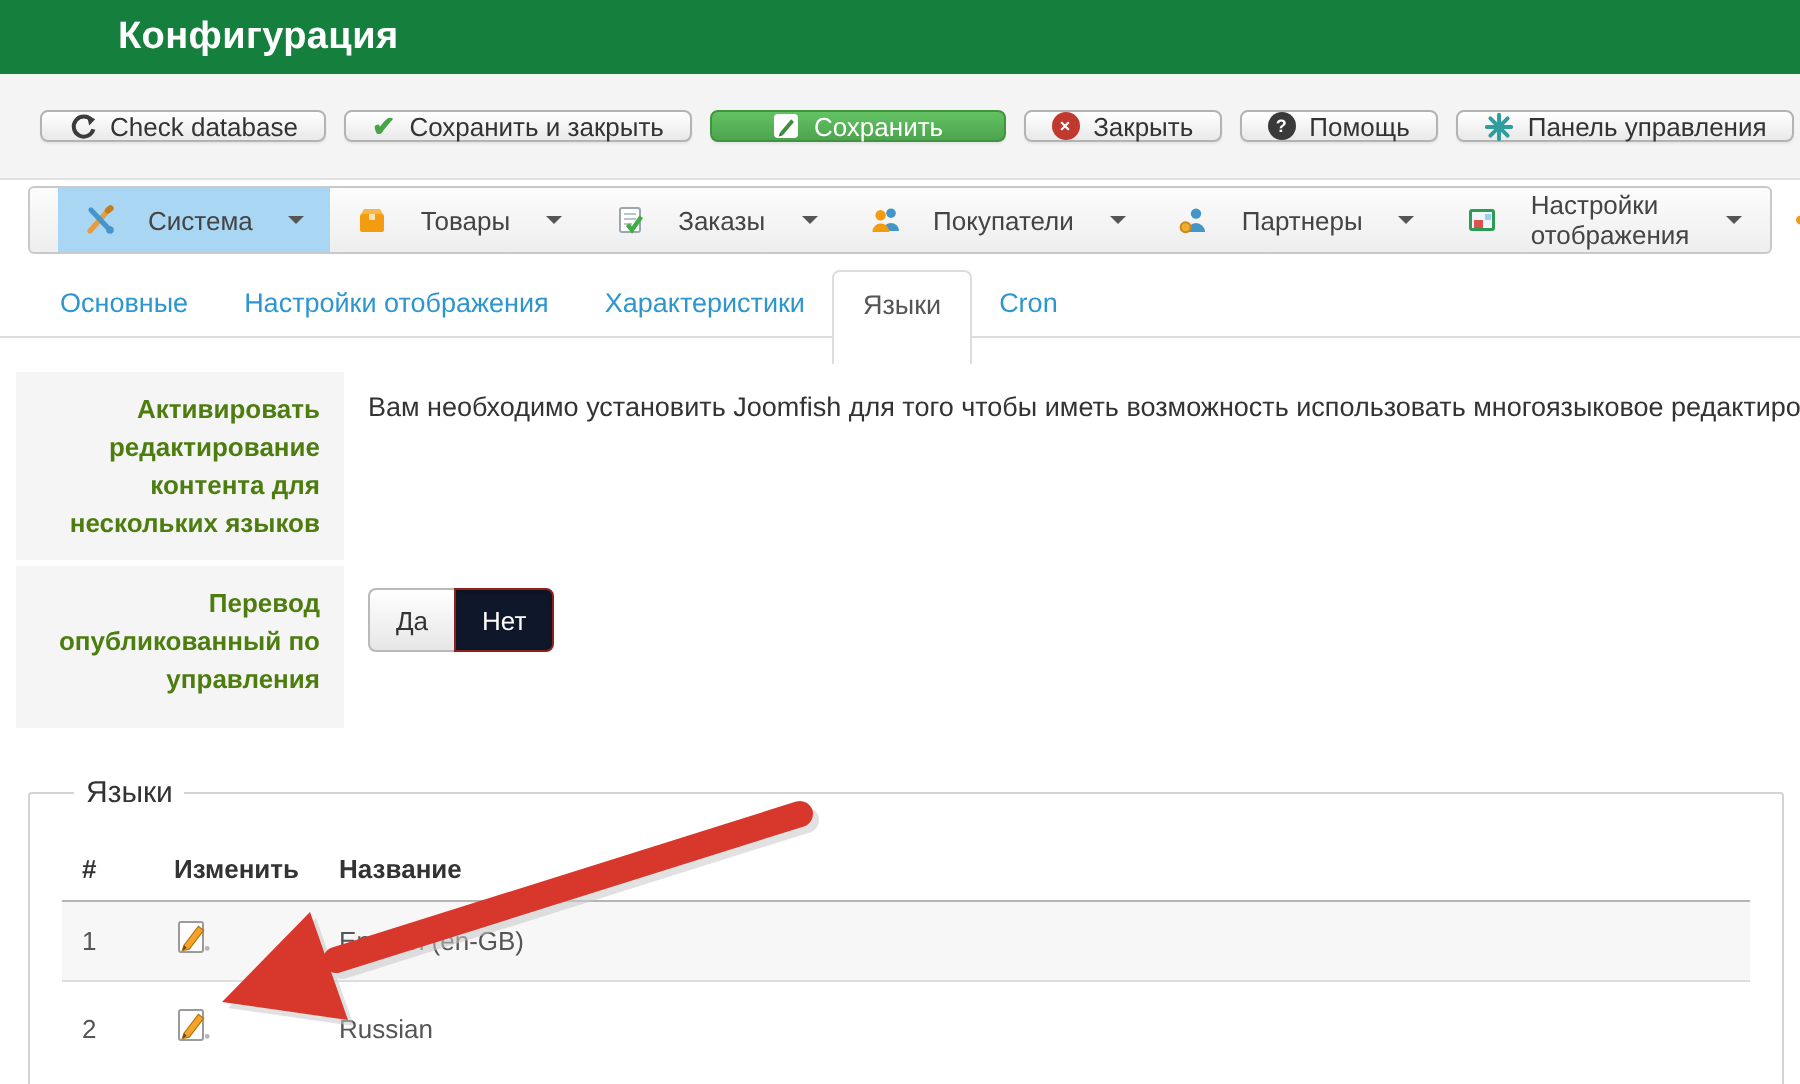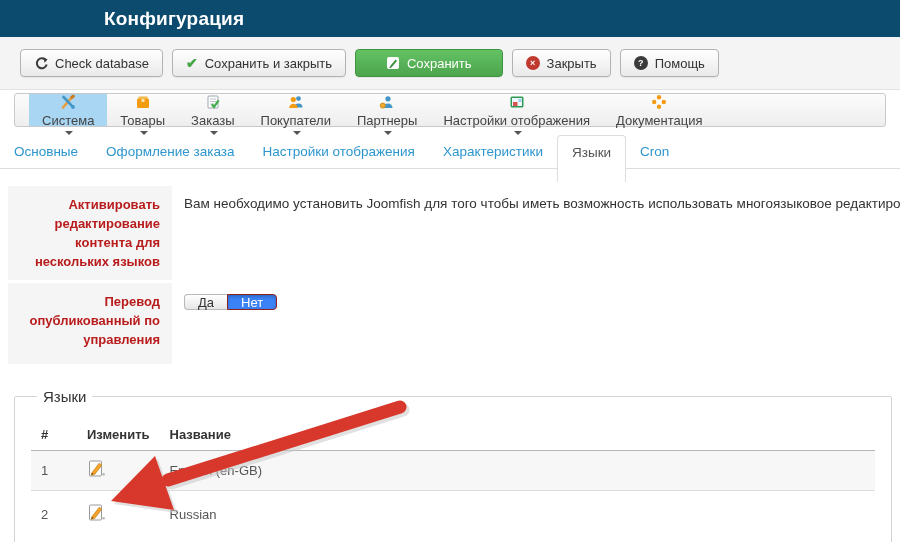--- a/index.html
+++ b/index.html
@@ -2,62 +2,62 @@
 <html><head>
 <meta charset="utf-8">
 <style>
   * { box-sizing: border-box; margin: 0; padding: 0; }
   html,body { width:900px; height:542px; }
   body {
     font-family: "Liberation Sans", sans-serif;
     background:#fff; overflow:hidden; position:relative;
   }
   
-  .topbar { height:37px; background:#0c4a6e; display:flex; align-items:center; padding-left:104px; }
+  .topbar { height:37px; background:#15803d; display:flex; align-items:center; padding-left:59px; }
   .topbar h1 { color:#fff; font-size:19px; font-weight:bold; letter-spacing:0.2px; }
   
   .toolbar { height:53px; background:#f4f4f4; border-bottom:1px solid #e2e2e2;
              display:flex; align-items:center; gap:9px; padding:0 0 0 20px; }
-  .tb-btn { display:inline-flex; align-items:center; gap:7px; height:28px; padding:0 13px;
+  .tb-btn { display:inline-flex; gap:7px; height:16px; padding:0 13px;
             background:linear-gradient(#ffffff,#e9e9e9); border:1px solid #b3b3b3; border-radius:4px;
             font-family:inherit; font-size:13px; color:#333; cursor:pointer;
             box-shadow:0 1px 1px rgba(0,0,0,.06); white-space:nowrap; }
   .tb-btn.primary { background:linear-gradient(#63c263,#4da44d); border-color:#3f943f; color:#fff; padding:0 30px; }
   .ico { display:inline-flex; align-items:center; justify-content:center; }
   .glyph-circle { width:14px; height:14px; border-radius:50%; color:#fff; font-size:9px; font-weight:bold;
                   display:inline-flex; align-items:center; justify-content:center; line-height:1; }
   .glyph-close { background:#c0392f; }
   .glyph-help  { background:#3a3a3a; }
   .glyph-check { color:#46a546; font-size:14px; font-weight:bold; }
   
   .menubar { margin:3px 14px 0 14px; height:34px; background:linear-gradient(#fcfcfc,#eeeeee);
              border:1px solid #c9c9c9; border-radius:3px; display:flex; align-items:stretch; padding-left:14px; }
-  .menu-item { display:flex; align-items:center; gap:3px; padding:0 13px; font-size:13px; color:#444; cursor:pointer;flex-direction:column; }
+  .menu-item { display:flex; align-items:center; gap:16px; padding:0 13px; font-size:13px; color:#444; cursor:pointer; }
   .menu-item.active { background:#a9d7f3; }
   .caret { width:0; height:0; border-left:4px solid transparent; border-right:4px solid transparent;
            border-top:4px solid #555; margin-left:2px; }
   
-  .tabbar { margin-top:8px; padding:0 0; display:flex; align-items:flex-start;
+  .tabbar { margin-top:8px; padding:0 16px; display:flex; align-items:flex-start;
             border-bottom:1px solid #ddd; height:34px; position:relative; }
   .tab { padding:8px 14px; font-size:13.5px; color:#2d96cf; text-decoration:none; line-height:18px; cursor:pointer; }
   .tab.active { background:#fff; border:1px solid #ddd; border-bottom:none; border-radius:4px 4px 0 0;
                 height:47px; color:#555; position:relative; z-index:2; }
   
   .form { margin:17px 0 0 8px; }
   .frow { display:grid; grid-template-columns:164px 1fr; }
   .frow-1 { min-height:90px; }
   .frow-2 { min-height:84px; }
   .flabel { background:#f5f5f5; text-align:right; padding:9px 12px; font-weight:bold; font-size:13px;
-            color:#b91c1c; line-height:19px; border-bottom:3px solid #fff; }
+            color:#4d7c0f; line-height:19px; border-bottom:3px solid #fff; }
   .fvalue { padding:10px 0 0 12px; font-size:13.5px; color:#333; white-space:nowrap; overflow:hidden; }
   .btn-group { display:inline-flex; margin-top:1px; }
-  .tgl { height:16px; padding:0 13px; font-family:inherit; font-size:13px; cursor:pointer;
+  .tgl { height:32px; padding:0 13px; font-family:inherit; font-size:13px; cursor:pointer;
          border:1px solid #b9b9b9; background:linear-gradient(#fff,#e6e6e6); color:#333; }
   .tgl.yes { border-radius:4px 0 0 4px; border-right:none; }
-  .tgl.no.selected { background:#3b82f6; border-color:#8e211c; color:#fff; border-radius:0 4px 4px 0;
+  .tgl.no.selected { background:#0f172a; border-color:#8e211c; color:#fff; border-radius:0 4px 4px 0;
                      box-shadow:inset 0 2px 3px rgba(0,0,0,.2); }
   
   .langs { margin:21px 8px 0 14px; border:1px solid #d4d4d4; border-radius:2px;
            padding:4px 16px 60px 16px; min-height:170px; }
   .langs legend { font-size:15px; color:#333; padding:0 6px; margin-left:6px; }
   .langs table { width:100%; border-collapse:collapse; margin-top:10px; }
   .langs th { text-align:left; font-size:13px; color:#333; font-weight:bold; padding:8px 10px;
               border-bottom:1px solid #b5b5b5; }
   .langs td { padding:8px 10px; font-size:13px; color:#555; vertical-align:middle; }
   .langs tbody tr { border-top:1px solid #ddd; }
@@ -101,20 +101,28 @@
     <span>Сохранить</span>
   </button>
   <button class="tb-btn">
     <span class="glyph-circle glyph-close">×</span>
     <span>Закрыть</span>
   </button>
   <button class="tb-btn">
     <span class="glyph-circle glyph-help">?</span>
     <span>Помощь</span>
   </button>
+  <button class="tb-btn">
+    <span class="ico">
+      <svg width="15" height="15" viewBox="0 0 16 16">
+          <path d="M8 1.5 V14.5 M1.5 8 H14.5 M3.4 3.4 L12.6 12.6 M12.6 3.4 L3.4 12.6" stroke="#2f9d9d" stroke-width="2.1" stroke-linecap="round"></path>
+        </svg>
+    </span>
+    <span>Панель управления</span>
+  </button>
 </div>
 
 <nav class="menubar">
   <div class="menu-item active">
     <span class="ico">
       <svg width="16" height="16" viewBox="0 0 16 16">
           <path d="M3 13.5 L12 3.2" stroke="#e89c3c" stroke-width="2.6" stroke-linecap="round"></path>
           <path d="M12 3.2 l1.2 -1" stroke="#c77c1c" stroke-width="3.2" stroke-linecap="round"></path>
           <path d="M3.5 3 L12.6 12.6" stroke="#4596c8" stroke-width="2.6" stroke-linecap="round"></path>
           <circle cx="13" cy="13" r="1.9" fill="#4596c8"></circle>
@@ -192,21 +200,20 @@
           <circle cx="8" cy="8" r="1.7" fill="#fff"></circle>
         </svg>
     </span>
     <span>Документация</span>
 
   </div>
 </nav>
 
 <div class="tabbar">
   <a class="tab">Основные</a>
-  <a class="tab">Оформление заказа</a>
   <a class="tab">Настройки отображения</a>
   <a class="tab">Характеристики</a>
   <a class="tab active">Языки</a>
   <a class="tab">Cron</a>
 </div>
 
 <div class="form">
   <div class="frow frow-1">
     <div class="flabel">Активировать редактирование контента для нескольких языков</div>
     <div class="fvalue">Вам необходимо установить Joomfish для того чтобы иметь возможность использовать многоязыковое редактирование</div>

